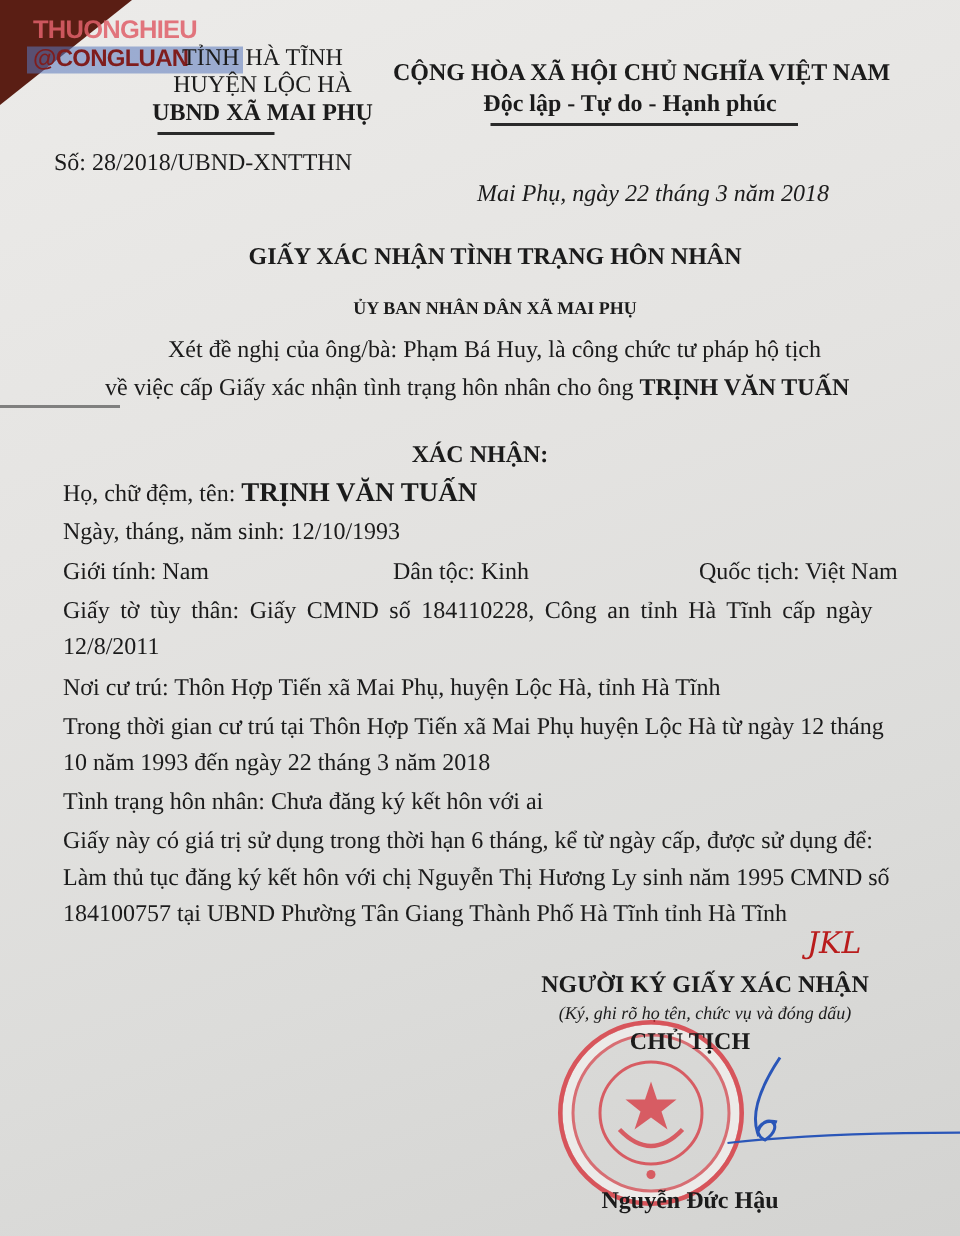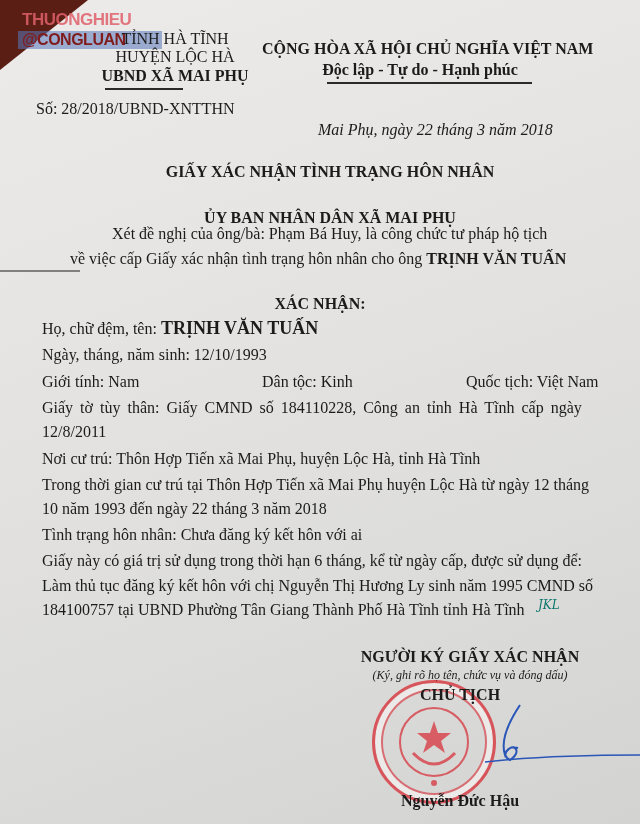--- a/index.html
+++ b/index.html
@@ -60,21 +60,21 @@
 <div class="abs c b line" style="left:70px; top:67px; width:210px;">UBND XÃ MAI PHỤ</div>
 <div class="abs" style="left:105px; top:88px; width:78px; height:1.5px; background:#2a2a2a;"></div>
 <div class="abs line" style="left:36px; top:100px;">Số: 28/2018/UBND-XNTTHN</div>
 
 <div class="abs c b line" style="left:262px; top:40px; width:330px;">CỘNG HÒA XÃ HỘI CHỦ NGHĨA VIỆT NAM</div>
 <div class="abs c b line" style="left:300px; top:61px; width:240px;">Độc lập - Tự do - Hạnh phúc</div>
 <div class="abs" style="left:327px; top:82px; width:205px; height:1.5px; background:#2a2a2a;"></div>
 <div class="abs i line" style="left:318px; top:121px;">Mai Phụ, ngày 22 tháng 3 năm 2018</div>
 
 <div class="abs c b" style="left:100px; top:163px; width:460px; font-size:16px;">GIẤY XÁC NHẬN TÌNH TRẠNG HÔN NHÂN</div>
-<div class="abs c b" style="left:100px; top:209px; width:460px; font-size:16px;">ỦY BAN NHÂN DÂN XÃ MAI PHỤ</div>
+<div class="abs c b" style="left:100px; top:198px; width:460px; font-size:12px;">ỦY BAN NHÂN DÂN XÃ MAI PHỤ</div>
 
 <div class="abs line" style="left:112px; top:225px;">Xét đề nghị của ông/bà: Phạm Bá Huy, là công chức tư pháp hộ tịch</div>
 <div class="abs line" style="left:70px; top:250px;">
   <span>về việc cấp Giấy xác nhận tình trạng hôn nhân cho ông </span><span class="b">TRỊNH VĂN TUẤN</span>
 </div>
 <div class="fold"></div>
 
 <div class="abs c b line" style="left:200px; top:295px; width:240px;">XÁC NHẬN:</div>
 <div class="abs line" style="left:42px; top:318px;">
   <span>Họ, chữ đệm, tên: </span><span class="b" style="font-size:18px;">TRỊNH VĂN TUẤN</span>
@@ -86,21 +86,21 @@
 <div class="abs line" style="left:42px; top:399px; word-spacing:3px;">Giấy tờ tùy thân: Giấy CMND số 184110228, Công an tỉnh Hà Tĩnh cấp ngày</div>
 <div class="abs line" style="left:42px; top:423px;">12/8/2011</div>
 
 <div class="abs line" style="left:42px; top:450px;">Nơi cư trú: Thôn Hợp Tiến xã Mai Phụ, huyện Lộc Hà, tỉnh Hà Tĩnh</div>
 <div class="abs line" style="left:42px; top:476px;">Trong thời gian cư trú tại Thôn Hợp Tiến xã Mai Phụ huyện Lộc Hà từ ngày 12 tháng</div>
 <div class="abs line" style="left:42px; top:500px;">10 năm 1993 đến ngày 22 tháng 3 năm 2018</div>
 <div class="abs line" style="left:42px; top:526px;">Tình trạng hôn nhân: Chưa đăng ký kết hôn với ai</div>
 <div class="abs line" style="left:42px; top:552px;">Giấy này có giá trị sử dụng trong thời hạn 6 tháng, kể từ ngày cấp, được sử dụng để:</div>
 <div class="abs line" style="left:42px; top:577px;">Làm thủ tục đăng ký kết hôn với chị Nguyễn Thị Hương Ly sinh năm 1995 CMND số</div>
 <div class="abs line" style="left:42px; top:601px;text-align:center;">184100757 tại UBND Phường Tân Giang Thành Phố Hà Tĩnh tỉnh Hà Tĩnh</div>
-<div class="abs i" style="left:538px; top:598px; font-size:12px; color:#0f766e; font-family:'DejaVu Serif', serif;">JKL</div>
+<div class="abs i" style="left:538px; top:616px; font-size:20px; color:#b91c1c; font-family:'DejaVu Serif', serif;">JKL</div>
 
 <div class="abs c b line" style="left:340px; top:648px; width:260px;">NGƯỜI KÝ GIẤY XÁC NHẬN</div>
 <div class="abs c i" style="left:330px; top:668px; width:280px; font-size:12px;">(Ký, ghi rõ họ tên, chức vụ và đóng dấu)</div>
 
 <div class="stamp">
   <svg width="118" height="118" viewBox="0 0 118 118">
     <circle cx="59" cy="59" r="34" fill="none" stroke="rgba(215,40,50,.7)" stroke-width="2"></circle>
     <polygon points="59,38 63,50 76,50 66,58 70,70 59,62 48,70 52,58 42,50 55,50" fill="rgba(215,40,50,.7)"></polygon>
     <path d="M38 70 Q59 92 80 70" fill="none" stroke="rgba(215,40,50,.7)" stroke-width="3"></path>
     <circle cx="59" cy="100" r="3" fill="rgba(215,40,50,.7)"></circle>

